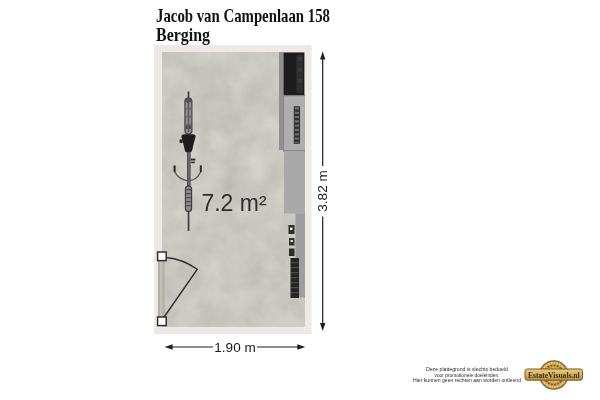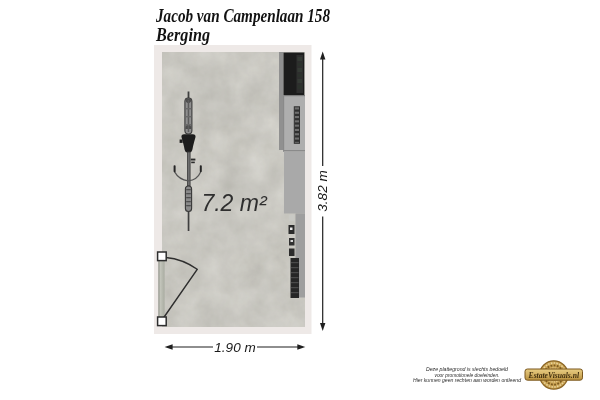--- a/index.html
+++ b/index.html
@@ -1,17 +1,17 @@
 <!DOCTYPE html>
 <html><head>
 <meta charset="utf-8">
 <style>
   html,body{margin:0;padding:0;background:#ffffff;}
   .page{position:relative;width:600px;height:400px;overflow:hidden;background:#ffffff;
-        font-family:"Liberation Sans", sans-serif;font-style:italic;}
+        font-family:"Liberation Sans", sans-serif;}
 </style>
 </head>
 <body>
 <div class="page">
 <svg width="600" height="400" viewBox="0 0 600 400">
 <defs>
   <filter id="blotch" x="0%" y="0%" width="100%" height="100%">
     <feTurbulence type="fractalNoise" baseFrequency="0.012 0.012" numOctaves="3" seed="11"></feTurbulence>
     <feColorMatrix type="saturate" values="0"></feColorMatrix>
     <feComponentTransfer>

